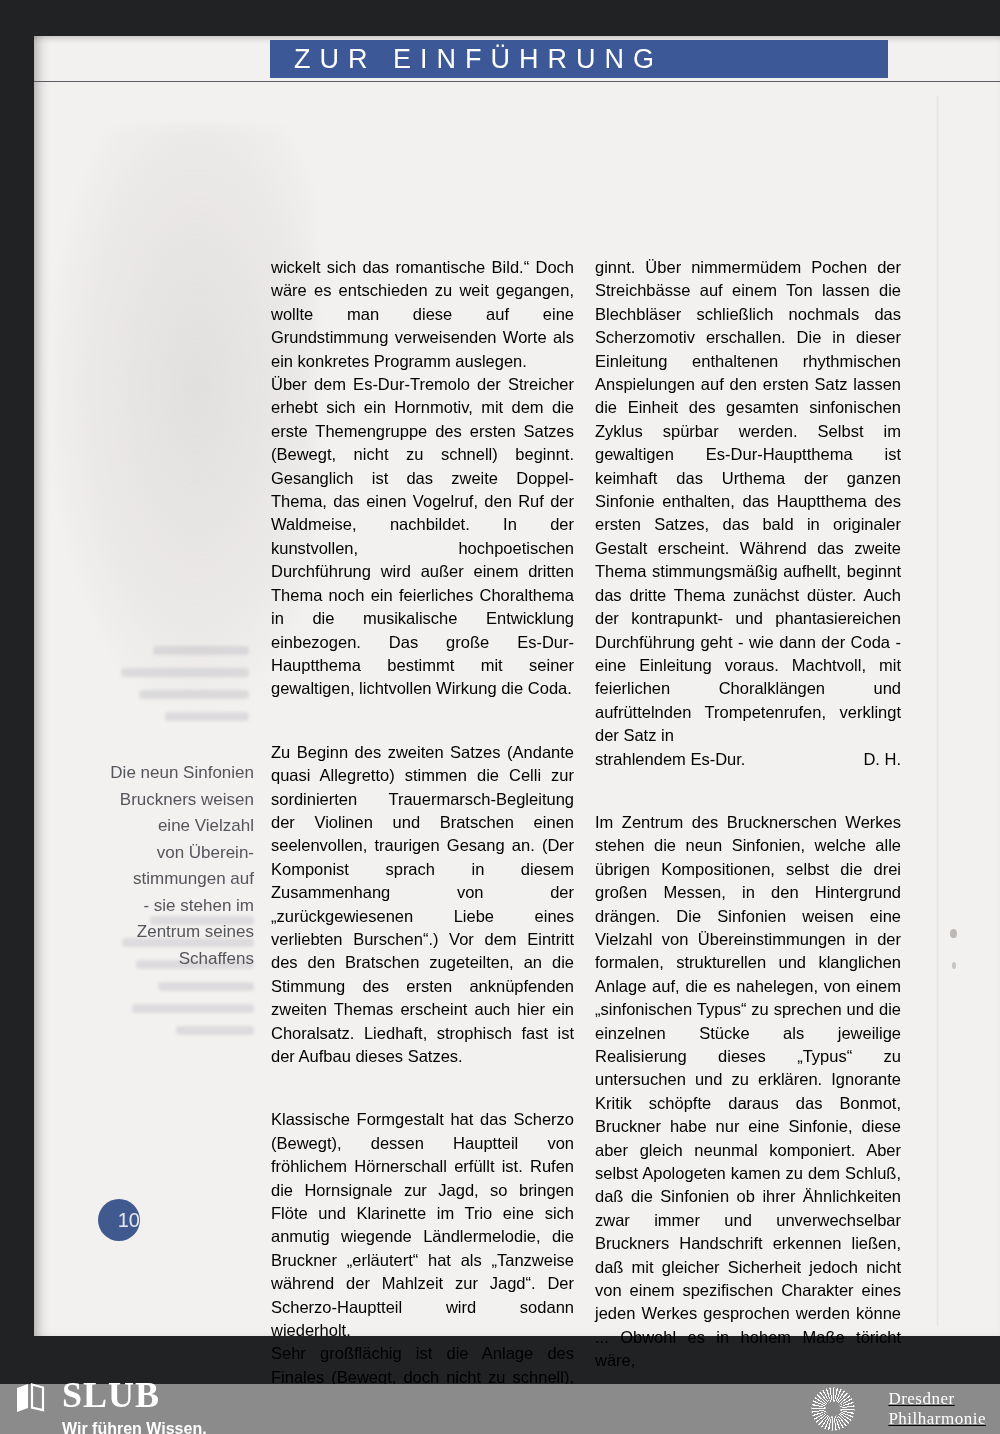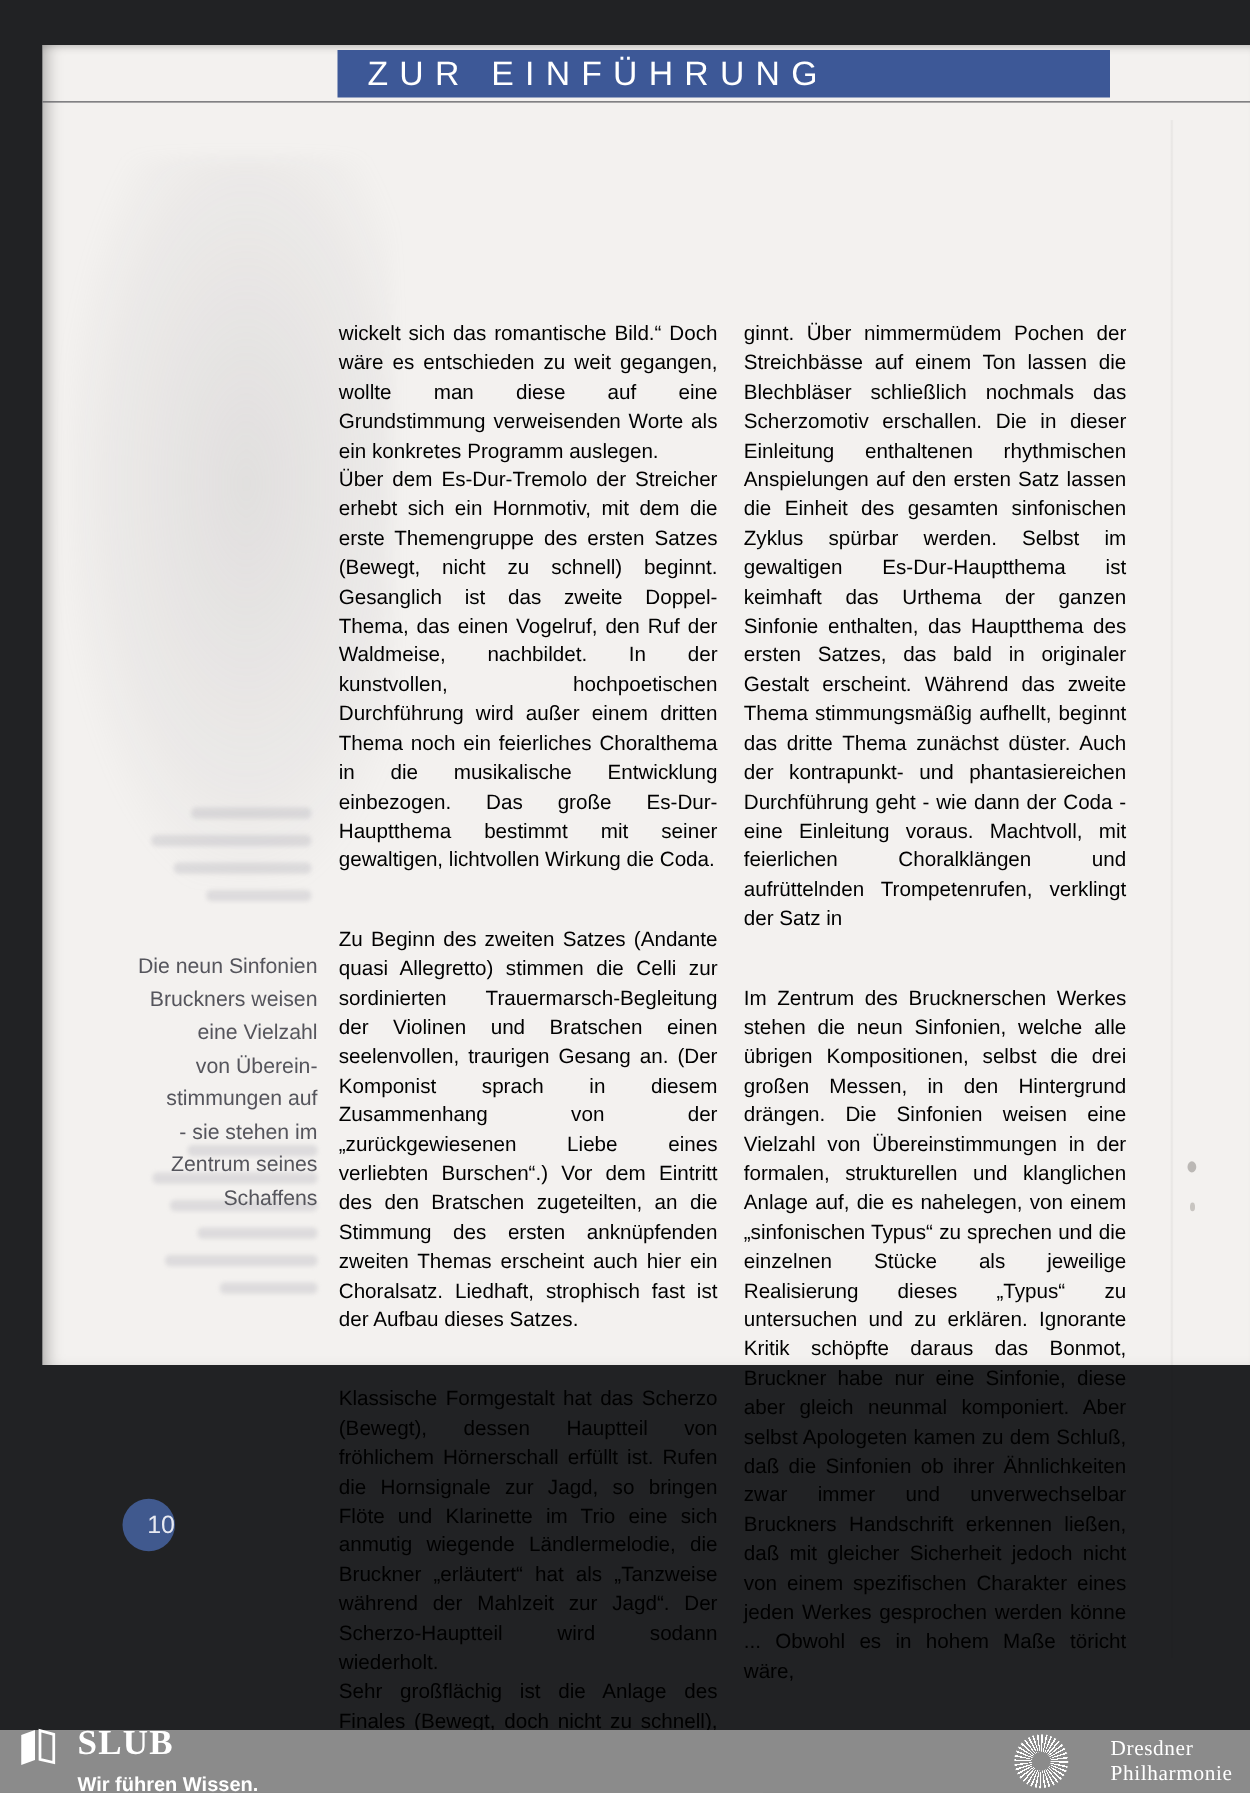--- a/index.html
+++ b/index.html
@@ -3,21 +3,21 @@
 <meta charset="utf-8">
 <style>
   html,body{margin:0;padding:0;}
   body{
     width:1000px;height:1434px;position:relative;overflow:hidden;
     background:#212224;
     font-family:"Liberation Sans", sans-serif;
   }
   
   .page{
-    position:absolute;left:34px;top:36px;width:966px;height:1056px;
+    position:absolute;left:34px;top:36px;width:966px;height:1300px;
     background:#f3f1ef;
     box-shadow:inset 10px 0 14px -8px rgba(0,0,0,.35), inset 0 6px 8px -6px rgba(0,0,0,.25);
   }
   
   .header-bar{
     position:absolute;left:236px;top:4px;width:618px;height:38px;
     display:flex;align-items:center;
     padding-left:24px;box-sizing:border-box;
   }
   .header-bar span{
@@ -65,26 +65,26 @@
   .speck1{position:absolute;left:916px;top:893px;width:7px;height:9px;border-radius:50%;background:rgba(120,115,110,.45);}
   .speck2{position:absolute;left:918px;top:926px;width:4px;height:7px;border-radius:50%;background:rgba(120,115,110,.35);}
   
   .footer{
     position:absolute;left:0;top:1384px;width:1000px;height:50px;background:#8b8b8b;
     display:flex;align-items:center;justify-content:space-between;
     padding:0 14px;box-sizing:border-box;
   }
   .slub-block{display:flex;align-items:flex-start;gap:16px;}
   .slub-text .slub-name{
-    font-family:"Liberation Serif", serif;font-weight:bold;font-size:28px;line-height:28px;color:#fff;letter-spacing:1px;
+    font-family:"Liberation Serif", serif;font-weight:bold;font-size:36px;line-height:28px;color:#fff;letter-spacing:1px;
   }
   .slub-text .slub-tagline{
     font-size:16px;font-weight:bold;color:#fff;line-height:18px;margin-top:11px;
   }
-  .phil-block{display:flex;align-items:center;gap:31px;}
+  .phil-block{display:flex;align-items:center;gap:31px;text-decoration:underline;}
   .sunburst{
     width:48px;height:48px;border-radius:50%;
     background:repeating-conic-gradient(#fff 0deg 4deg, transparent 4deg 10deg);
     -webkit-mask:radial-gradient(circle, transparent 0 7px, #000 8px 21px, transparent 22px);
     mask:radial-gradient(circle, transparent 0 7px, #000 8px 21px, transparent 22px);
   }
   .phil-text{
     font-family:"Liberation Serif", serif;color:#fff;font-size:17px;line-height:20px;letter-spacing:.5px;
   }
 </style>
@@ -127,20 +127,24 @@
   <div class="col col-left">
       <p>wickelt sich das romantische Bild.“ Doch wäre es entschieden zu weit gegangen, wollte man diese auf eine Grundstimmung verweisenden Worte als ein konkretes Programm auslegen.</p>
       <p>Über dem Es-Dur-Tremolo der Streicher erhebt sich ein Hornmotiv, mit dem die erste Themengruppe des ersten Satzes (Bewegt, nicht zu schnell) beginnt. Gesanglich ist das zweite Doppel-Thema, das einen Vogelruf, den Ruf der Waldmeise, nachbildet. In der kunstvollen, hochpoetischen Durchführung wird außer einem dritten Thema noch ein feierliches Choralthema in die musikalische Entwicklung einbezogen. Das große Es-Dur-Hauptthema bestimmt mit seiner gewaltigen, lichtvollen Wirkung die Coda.</p>
       <p class="gap">Zu Beginn des zweiten Satzes (Andante quasi Allegretto) stimmen die Celli zur sordinierten Trauermarsch-Begleitung der Violinen und Bratschen einen seelenvollen, traurigen Gesang an. (Der Komponist sprach in diesem Zusammenhang von der „zurückgewiesenen Liebe eines verliebten Burschen“.) Vor dem Eintritt des den Bratschen zugeteilten, an die Stimmung des ersten anknüpfenden zweiten Themas erscheint auch hier ein Choralsatz. Liedhaft, strophisch fast ist der Aufbau dieses Satzes.</p>
       <p class="gap">Klassische Formgestalt hat das Scherzo (Bewegt), dessen Hauptteil von fröhlichem Hörnerschall erfüllt ist. Rufen die Hornsignale zur Jagd, so bringen Flöte und Klarinette im Trio eine sich anmutig wiegende Ländlermelodie, die Bruckner „erläutert“ hat als „Tanzweise während der Mahlzeit zur Jagd“. Der Scherzo-Hauptteil wird sodann wiederholt.</p>
       <p>Sehr großflächig ist die Anlage des Finales (Bewegt, doch nicht zu schnell), das zunächst mit einer Einleitung be-</p>
     </div>
 
   <div class="col col-right">
     <p>ginnt. Über nimmermüdem Pochen der Streichbässe auf einem Ton lassen die Blechbläser schließlich nochmals das Scherzomotiv erschallen. Die in dieser Einleitung enthaltenen rhythmischen Anspielungen auf den ersten Satz lassen die Einheit des gesamten sinfonischen Zyklus spürbar werden. Selbst im gewaltigen Es-Dur-Hauptthema ist keimhaft das Urthema der ganzen Sinfonie enthalten, das Hauptthema des ersten Satzes, das bald in originaler Gestalt erscheint. Während das zweite Thema stimmungsmäßig aufhellt, beginnt das dritte Thema zunächst düster. Auch der kontrapunkt- und phantasiereichen Durchführung geht - wie dann der Coda - eine Einleitung voraus. Machtvoll, mit feierlichen Choralklängen und aufrüttelnden Trompetenrufen, verklingt der Satz in</p>
+    <div class="sigrow">
+      <span>strahlendem Es-Dur.</span>
+      <span>D. H.</span>
+    </div>
     <p class="gap">Im Zentrum des Brucknerschen Werkes stehen die neun Sinfonien, welche alle übrigen Kompositionen, selbst die drei großen Messen, in den Hintergrund drängen. Die Sinfonien weisen eine Vielzahl von Übereinstimmungen in der formalen, strukturellen und klanglichen Anlage auf, die es nahelegen, von einem „sinfonischen Typus“ zu sprechen und die einzelnen Stücke als jeweilige Realisierung dieses „Typus“ zu untersuchen und zu erklären. Ignorante Kritik schöpfte daraus das Bonmot, Bruckner habe nur eine Sinfonie, diese aber gleich neunmal komponiert. Aber selbst Apologeten kamen zu dem Schluß, daß die Sinfonien ob ihrer Ähnlichkeiten zwar immer und unverwechselbar Bruckners Handschrift erkennen ließen, daß mit gleicher Sicherheit jedoch nicht von einem spezifischen Charakter eines jeden Werkes gesprochen werden könne ... Obwohl es in hohem Maße töricht wäre,</p>
   </div>
 
   <div class="page-circle">
     <span>10</span>
   </div>
 
   <div class="crease"></div>
   <div class="speck1"></div>
   <div class="speck2"></div>

